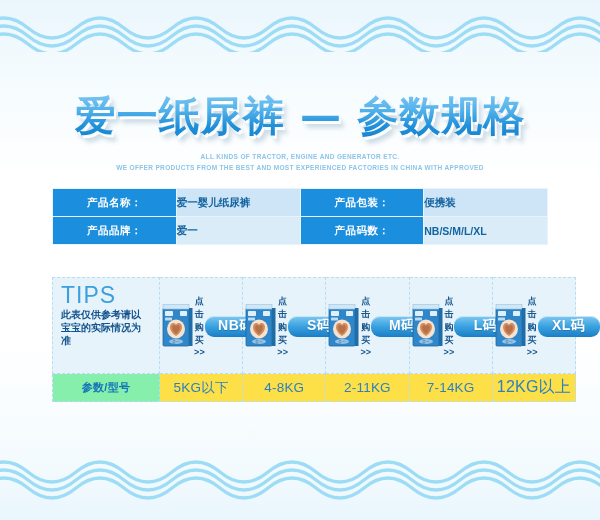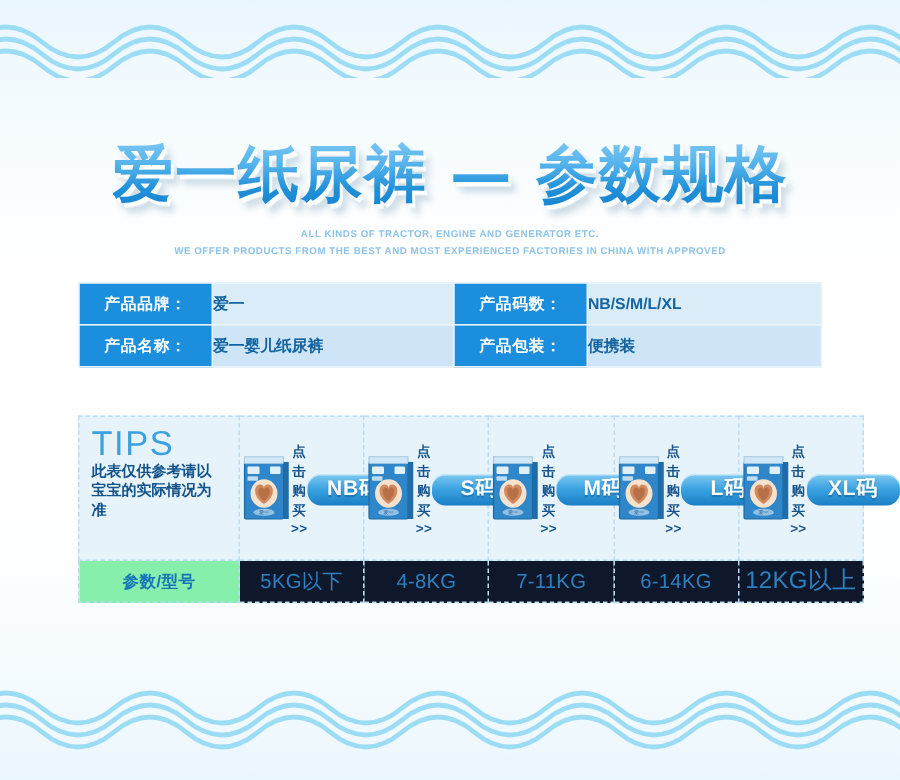--- a/index.html
+++ b/index.html
@@ -172,21 +172,21 @@
   
   .row-label {
     background: #86efac;
     color: #1675b8;
     font-size: 11px;
     font-weight: bold;
     height: 27px;
     letter-spacing: 0.3px;
   }
   .row-val {
-    background: #0f172a;
+    background: #fde047;
     color: #2d81c0;
     font-size: 13.5px;
     height: 27px;
     letter-spacing: 0.2px;
   }
   .row-val.small { font-size: 16px; }
 
   
   .pack { position: relative; width: 34px; height: 45px; }
   .pack svg { display: block; }
@@ -208,30 +208,30 @@
 
   <div class="title-wrap">
     <div class="main-title">爱一纸尿裤 — 参数规格</div>
     <div class="title-sub">ALL KINDS OF TRACTOR, ENGINE AND GENERATOR ETC.</div>
     <div class="title-sub" style="margin-top:1px">WE OFFER PRODUCTS FROM THE BEST AND MOST EXPERIENCED FACTORIES IN CHINA WITH APPROVED</div>
   </div>
 
   <table class="spec-table">
     <tbody>
         <tr>
+      <td class="sk alt">产品名称：</td>
+      <td class="sv alt">爱一婴儿纸尿裤</td>
+      <td class="sk alt">产品包装：</td>
+      <td class="sv alt">便携装</td>
+    </tr>
+    <tr>
       <td class="sk" style="width:88px">产品品牌：</td>
       <td class="sv" style="width:160px">爱一</td>
       <td class="sk" style="width:88px">产品码数：</td>
       <td class="sv">NB/S/M/L/XL</td>
-    </tr>
-    <tr>
-      <td class="sk alt">产品名称：</td>
-      <td class="sv alt">爱一婴儿纸尿裤</td>
-      <td class="sk alt">产品包装：</td>
-      <td class="sv alt">便携装</td>
     </tr>
   </tbody>
     </table>
 
   <table class="grid">
     <tbody>
         <tr>
       <td class="tips-cell" rowspan="1">
         <div class="tips-word">TIPS</div>
         <div class="tips-text">此表仅供参考请以宝宝的实际情况为准</div>
@@ -350,22 +350,22 @@
           <span class="buy-text">点击购买&gt;&gt;</span>
           <span class="size-pill">XL码</span>
         </div>
       </td>
     </tr>
 
     <tr>
       <td class="row-label">参数/型号</td>
       <td class="row-val">5KG以下</td>
       <td class="row-val">4-8KG</td>
-      <td class="row-val">7-11KG</td>
-      <td class="row-val">6-14KG</td>
+      <td class="row-val">2-11KG</td>
+      <td class="row-val">7-14KG</td>
       <td class="row-val small">12KG以上</td>
     </tr>
 
   </tbody>
     </table>
 
   <div class="wave-band wave-bottom">
     <svg viewBox="0 0 620 46" preserveAspectRatio="none" aria-hidden="true">
       <g fill="none" stroke="#9ddcf5" stroke-width="3.2" stroke-linecap="round">
         <path d="M-10,16 Q14,-4 38,16 T86,16 T134,16 T182,16 T230,16 T278,16 T326,16 T374,16 T422,16 T470,16 T518,16 T566,16 T614,16"></path>

